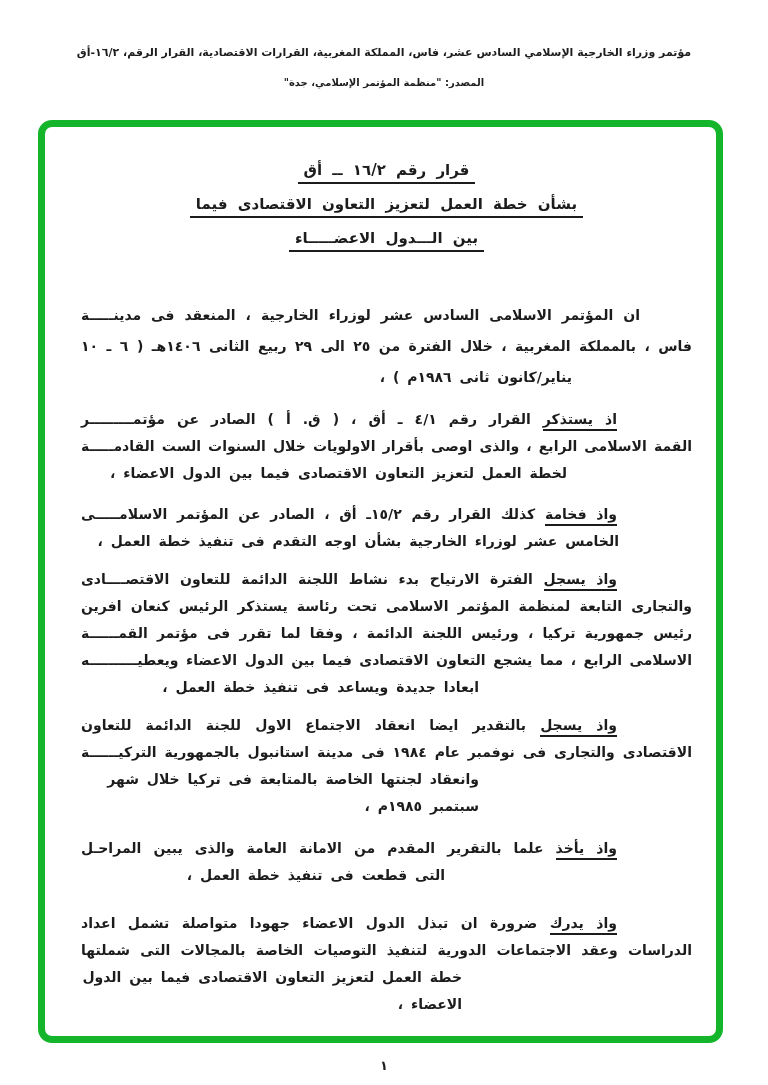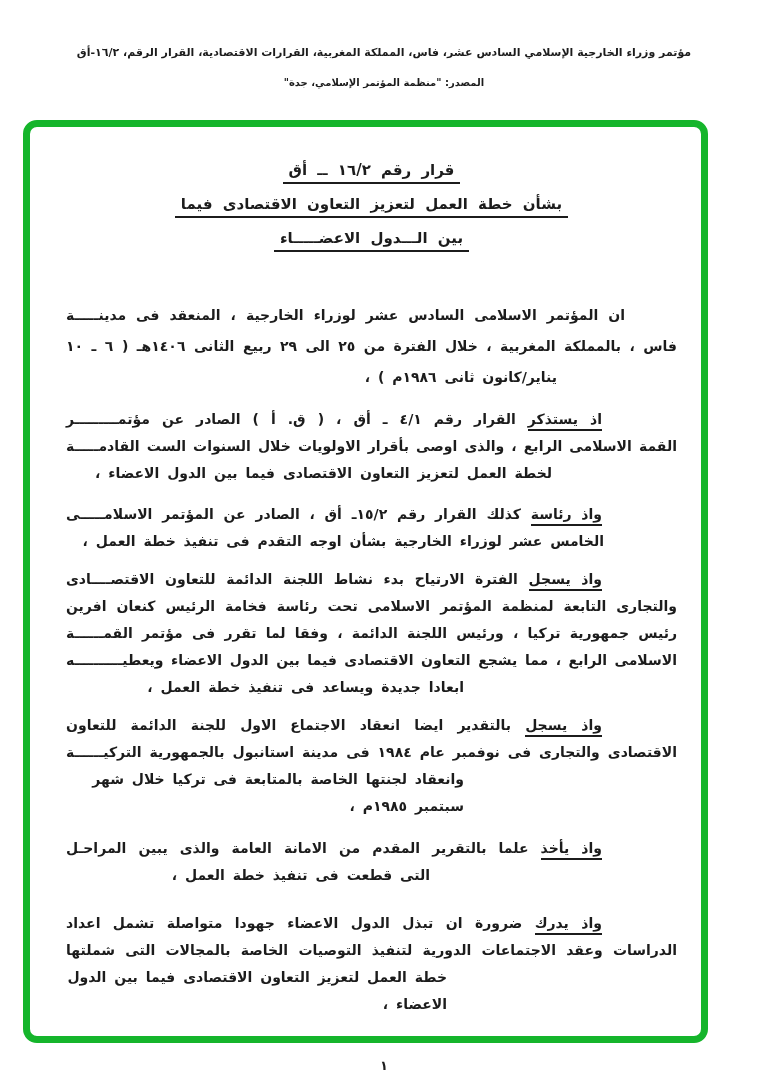--- a/index.html
+++ b/index.html
@@ -18,21 +18,21 @@
     font-size:11px;font-weight:bold;
     white-space:nowrap;
   }
   .hdr2{
     position:absolute;top:77px;left:0;right:0;
     direction:rtl;text-align:center;
     font-size:10px;font-weight:bold;
   }
   
   .gbox{
-    position:absolute;left:23px;top:120px;
+    position:absolute;left:38px;top:120px;
     width:685px;height:923px;
     box-sizing:border-box;
     border:7px solid #15b52b;
     border-radius:14px;
     padding:26px 24px 0 36px;
     direction:rtl;
   }
   
   .t-line{
     text-align:center;line-height:34px;
@@ -99,27 +99,27 @@
       <div class="line short pr120">يناير/كانون ثانى ١٩٨٦م ) ،</div>
     </div>
 
     <div class="para mt13">
       <div class="line first"><span class="lead">اذ يستذكر</span><span> القرار رقم ٤/١ ـ أق ، ( ق. أ )  الصادر عن مؤتمـــــــــر</span></div>
       <div class="line">القمة الاسلامى الرابع ، والذى اوصى بأقرار الاولويات خلال السنوات الست القادمـــــة</div>
       <div class="line short pr125">لخطة العمل لتعزيز التعاون الاقتصادى فيما بين الدول الاعضاء ،</div>
     </div>
 
     <div class="para mt14">
-      <div class="line first"><span class="lead">واذ رئاسة</span><span> كذلك القرار رقم ١٥/٢ـ أق ، الصادر عن المؤتمر الاسلامـــــى</span></div>
+      <div class="line first"><span class="lead">واذ فخامة</span><span> كذلك القرار رقم ١٥/٢ـ أق ، الصادر عن المؤتمر الاسلامـــــى</span></div>
       <div class="line short pr73">الخامس عشر لوزراء الخارجية بشأن اوجه التقدم فى تنفيذ خطة العمل ،</div>
     </div>
 
     <div class="para mt11">
       <div class="line first"><span class="lead">واذ يسجل</span><span> الفترة الارتياح بدء نشاط اللجنة الدائمة للتعاون الاقتصــــادى</span></div>
-      <div class="line">والتجارى التابعة لمنظمة المؤتمر الاسلامى تحت رئاسة فخامة الرئيس كنعان افرين</div>
+      <div class="line">والتجارى التابعة لمنظمة المؤتمر الاسلامى تحت رئاسة يستذكر الرئيس كنعان افرين</div>
       <div class="line">رئيس جمهورية تركيا ، ورئيس اللجنة الدائمة ، وفقا لما تقرر فى مؤتمر القمــــــة</div>
       <div class="line">الاسلامى الرابع ، مما يشجع التعاون الاقتصادى فيما بين الدول الاعضاء ويعطيــــــــــه</div>
       <div class="line short pr213">ابعادا جديدة ويساعد فى تنفيذ خطة العمل ،</div>
     </div>
 
     <div class="para mt11">
       <div class="line first"><span class="lead">واذ يسجل</span><span> بالتقدير ايضا انعقاد الاجتماع الاول للجنة الدائمة للتعاون</span></div>
       <div class="line">الاقتصادى والتجارى فى نوفمبر عام ١٩٨٤ فى مدينة استانبول بالجمهورية التركيــــــة</div>
       <div class="line short pr213">وانعقاد لجنتها الخاصة بالمتابعة فى تركيا خلال شهر سبتمبر ١٩٨٥م ،</div>
     </div>

